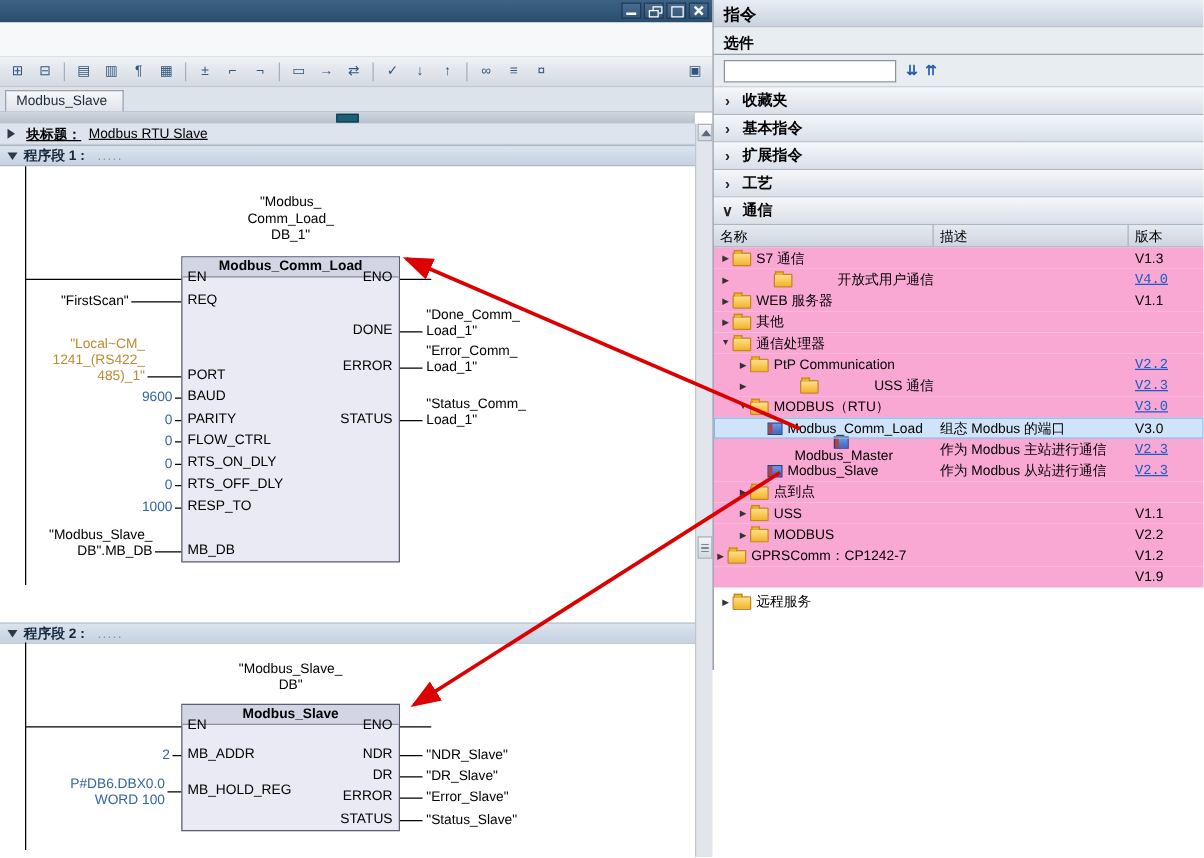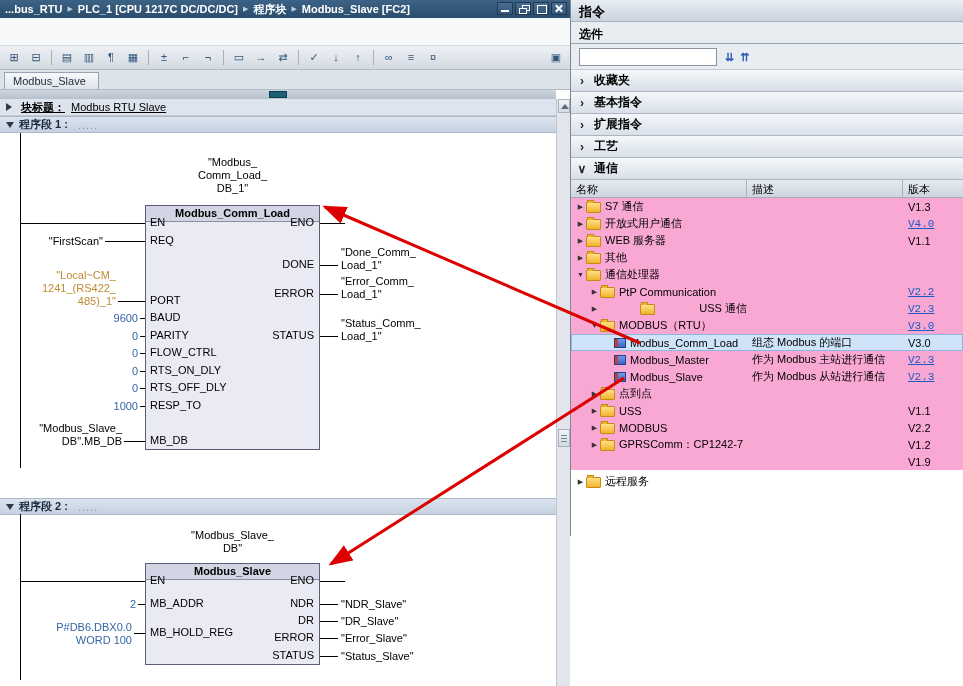--- a/index.html
+++ b/index.html
@@ -97,29 +97,20 @@
   .ver-link{color:#1c5bc4;text-decoration:underline;font-family:Liberation Mono, monospace;}
 
   .arrow-layer{position:absolute;left:0;top:0;z-index:50;pointer-events:none;}
 </style>
 </head>
 <body>
 
 <div id="app">
 
   <div class="titlebar">
-    <span id="breadcrumbs" style="display:flex;align-items:center;">
-        <span class="crumb">...bus_RTU</span>
-        <span class="crumb-sep">▶</span>
-        <span class="crumb">PLC_1 [CPU 1217C DC/DC/DC]</span>
-        <span class="crumb-sep">▶</span>
-        <span class="crumb">程序块</span>
-        <span class="crumb-sep">▶</span>
-        <span class="crumb">Modbus_Slave [FC2]</span>
-      </span>
     <span class="win-controls">
       <span class="wb wb-min"></span>
       <span class="wb wb-restore"></span>
       <span class="wb wb-max"></span>
       <span class="wb wb-close"></span>
     </span>
   </div>
 
   <div class="menugap"></div>
 
@@ -223,21 +214,21 @@
         <div class="trow">
           <span class="cell-name" style="padding-left: 4px;">
             <span class="tree-arr">▶</span>
             <span class="folder"></span>
             <span>S7 通信</span>
           </span>
           <span class="cell-desc"></span>
           <span class="cell-ver"><span>V1.3</span></span>
         </div>
         <div class="trow">
-          <span class="cell-name" style="padding-left: 4px;">
+          <span class="cell-name" style="padding-left: 4px; justify-content: space-between;">
             <span class="tree-arr">▶</span>
             <span class="folder"></span>
             <span>开放式用户通信</span>
           </span>
           <span class="cell-desc"></span>
           <span class="cell-ver"><span class="ver-link">V4.0</span></span>
         </div>
         <div class="trow">
           <span class="cell-name" style="padding-left: 4px;">
             <span class="tree-arr">▶</span>
@@ -295,21 +286,21 @@
         <div class="trow selected">
           <span class="cell-name" style="padding-left: 32px;">
             <span class="tree-arr"></span>
             <span class="fbicon"></span>
             <span>Modbus_Comm_Load</span>
           </span>
           <span class="cell-desc">组态 Modbus 的端口</span>
           <span class="cell-ver"><span>V3.0</span></span>
         </div>
         <div class="trow">
-          <span class="cell-name" style="padding-left: 32px;">
+          <span class="cell-name" style="padding-left: 32px; flex-direction: column;">
             <span class="tree-arr"></span>
             <span class="fbicon"></span>
             <span>Modbus_Master</span>
           </span>
           <span class="cell-desc">作为 Modbus 主站进行通信</span>
           <span class="cell-ver"><span class="ver-link">V2.3</span></span>
         </div>
         <div class="trow">
           <span class="cell-name" style="padding-left: 32px;">
             <span class="tree-arr"></span>
@@ -340,21 +331,21 @@
         <div class="trow">
           <span class="cell-name" style="padding-left: 18px;">
             <span class="tree-arr">▶</span>
             <span class="folder"></span>
             <span>MODBUS</span>
           </span>
           <span class="cell-desc"></span>
           <span class="cell-ver"><span>V2.2</span></span>
         </div>
         <div class="trow">
-          <span class="cell-name" style="padding-left: 18px;">
+          <span class="cell-name" style="">
             <span class="tree-arr">▶</span>
             <span class="folder"></span>
             <span>GPRSComm：CP1242-7</span>
           </span>
           <span class="cell-desc"></span>
           <span class="cell-ver"><span>V1.2</span></span>
         </div>
         <div class="trow">
           <span class="cell-name" style="padding-left: 4px; margin-top: 40px;">
             <span class="tree-arr">▶</span>

